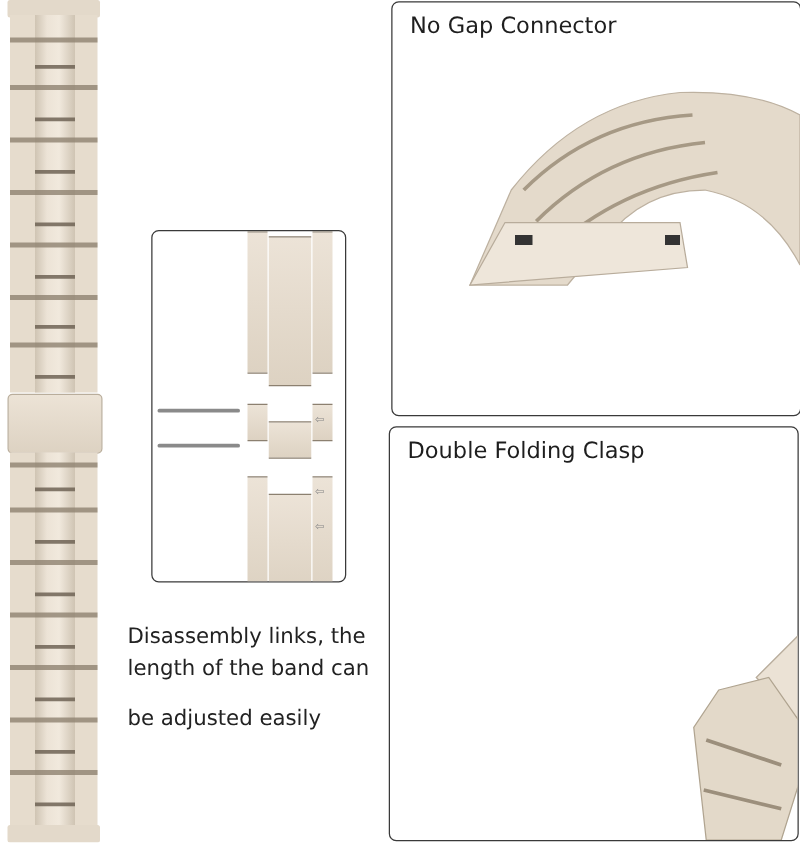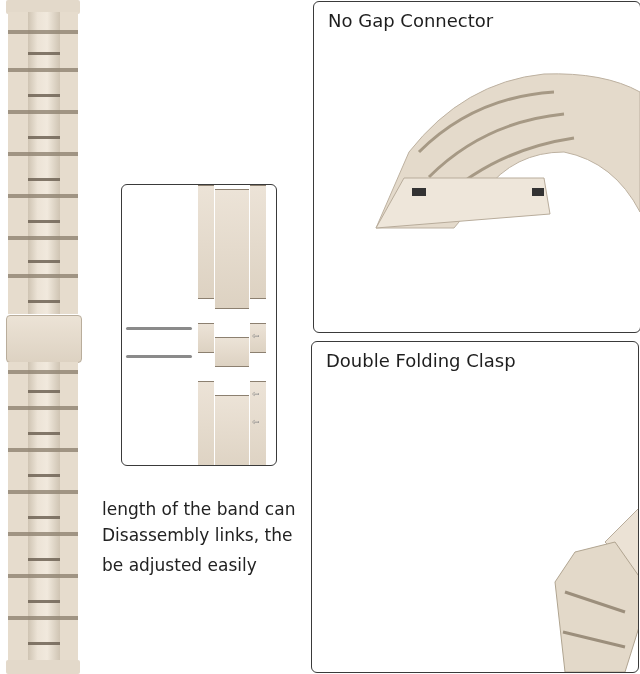--- a/index.html
+++ b/index.html
@@ -78,23 +78,23 @@
   <span class="arrow" style="left:130px;top:146px;">⇦</span>
 
   <div class="blk" style="left:76px;top:196px;width:16px;height:90px;"></div>
   <div class="blk" style="left:93px;top:210px;width:34px;height:76px;"></div>
   <div class="blk" style="left:128px;top:196px;width:16px;height:90px;"></div>
   <span class="arrow" style="left:130px;top:204px;">⇦</span>
   <span class="arrow" style="left:130px;top:232px;">⇦</span>
 </div>
 
 <div class="caption">
+  <div>Disassembly links, the</div>
   <div>length of the band can</div>
-  <div>Disassembly links, the</div>
-  <div style="margin-top:4px">be adjusted easily</div>
+  <div style="margin-top:14px">be adjusted easily</div>
 </div>
 
 <div class="panel" style="left:313px;top:1px;width:326px;height:330px;">
   <div class="panel-title">No Gap Connector</div>
   <svg class="art" width="326" height="330" viewBox="0 0 326 330">
     <path d="M62 226 L95 150 Q150 80 230 72 Q290 70 326 90 L326 210 Q300 160 250 150 Q200 150 170 190 L140 226 Z" fill="#e4dacb" stroke="#bdb1a0"></path>
     <path d="M105 150 Q160 95 240 90" stroke="#a69985" stroke-width="3" fill="none"></path>
     <path d="M115 175 Q170 120 250 112" stroke="#a69985" stroke-width="3" fill="none"></path>
     <path d="M125 200 Q180 148 260 136" stroke="#a69985" stroke-width="3" fill="none"></path>
     <path d="M62 226 L90 176 L230 176 L236 212 Z" fill="#eee6da" stroke="#b8ac9b"></path>

